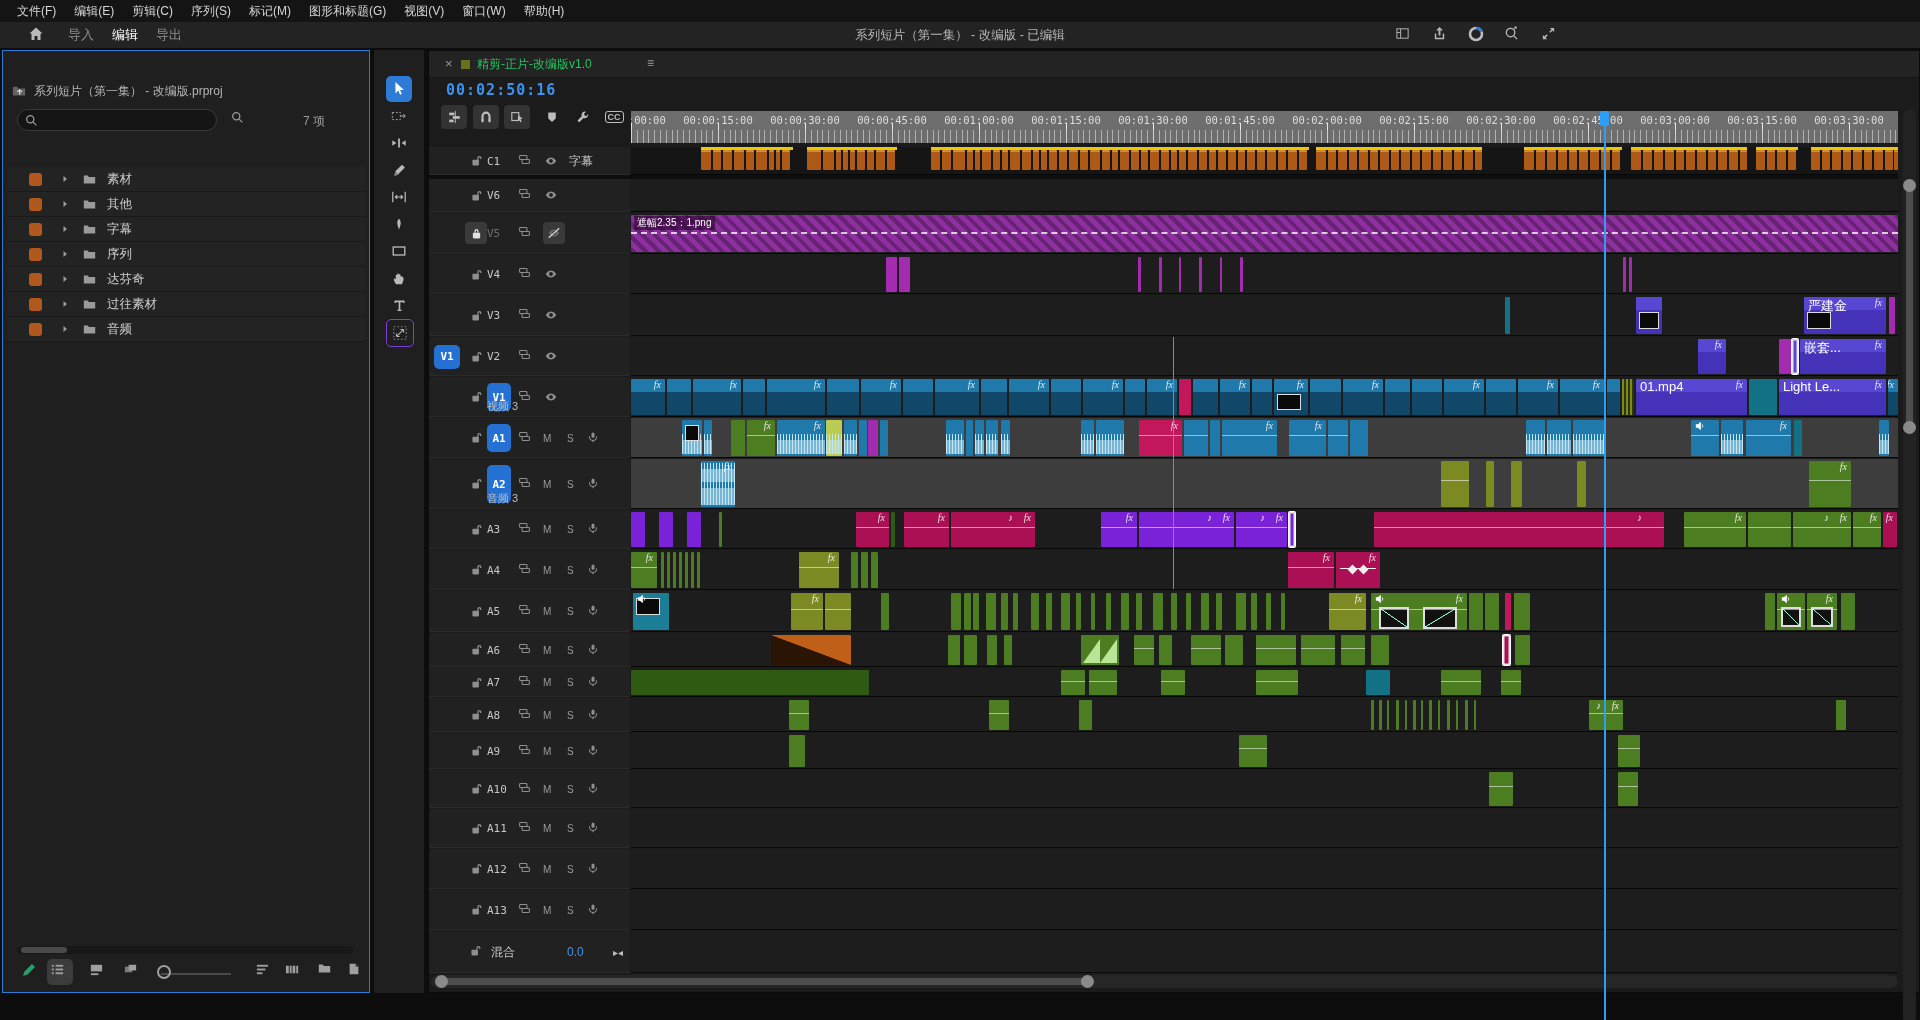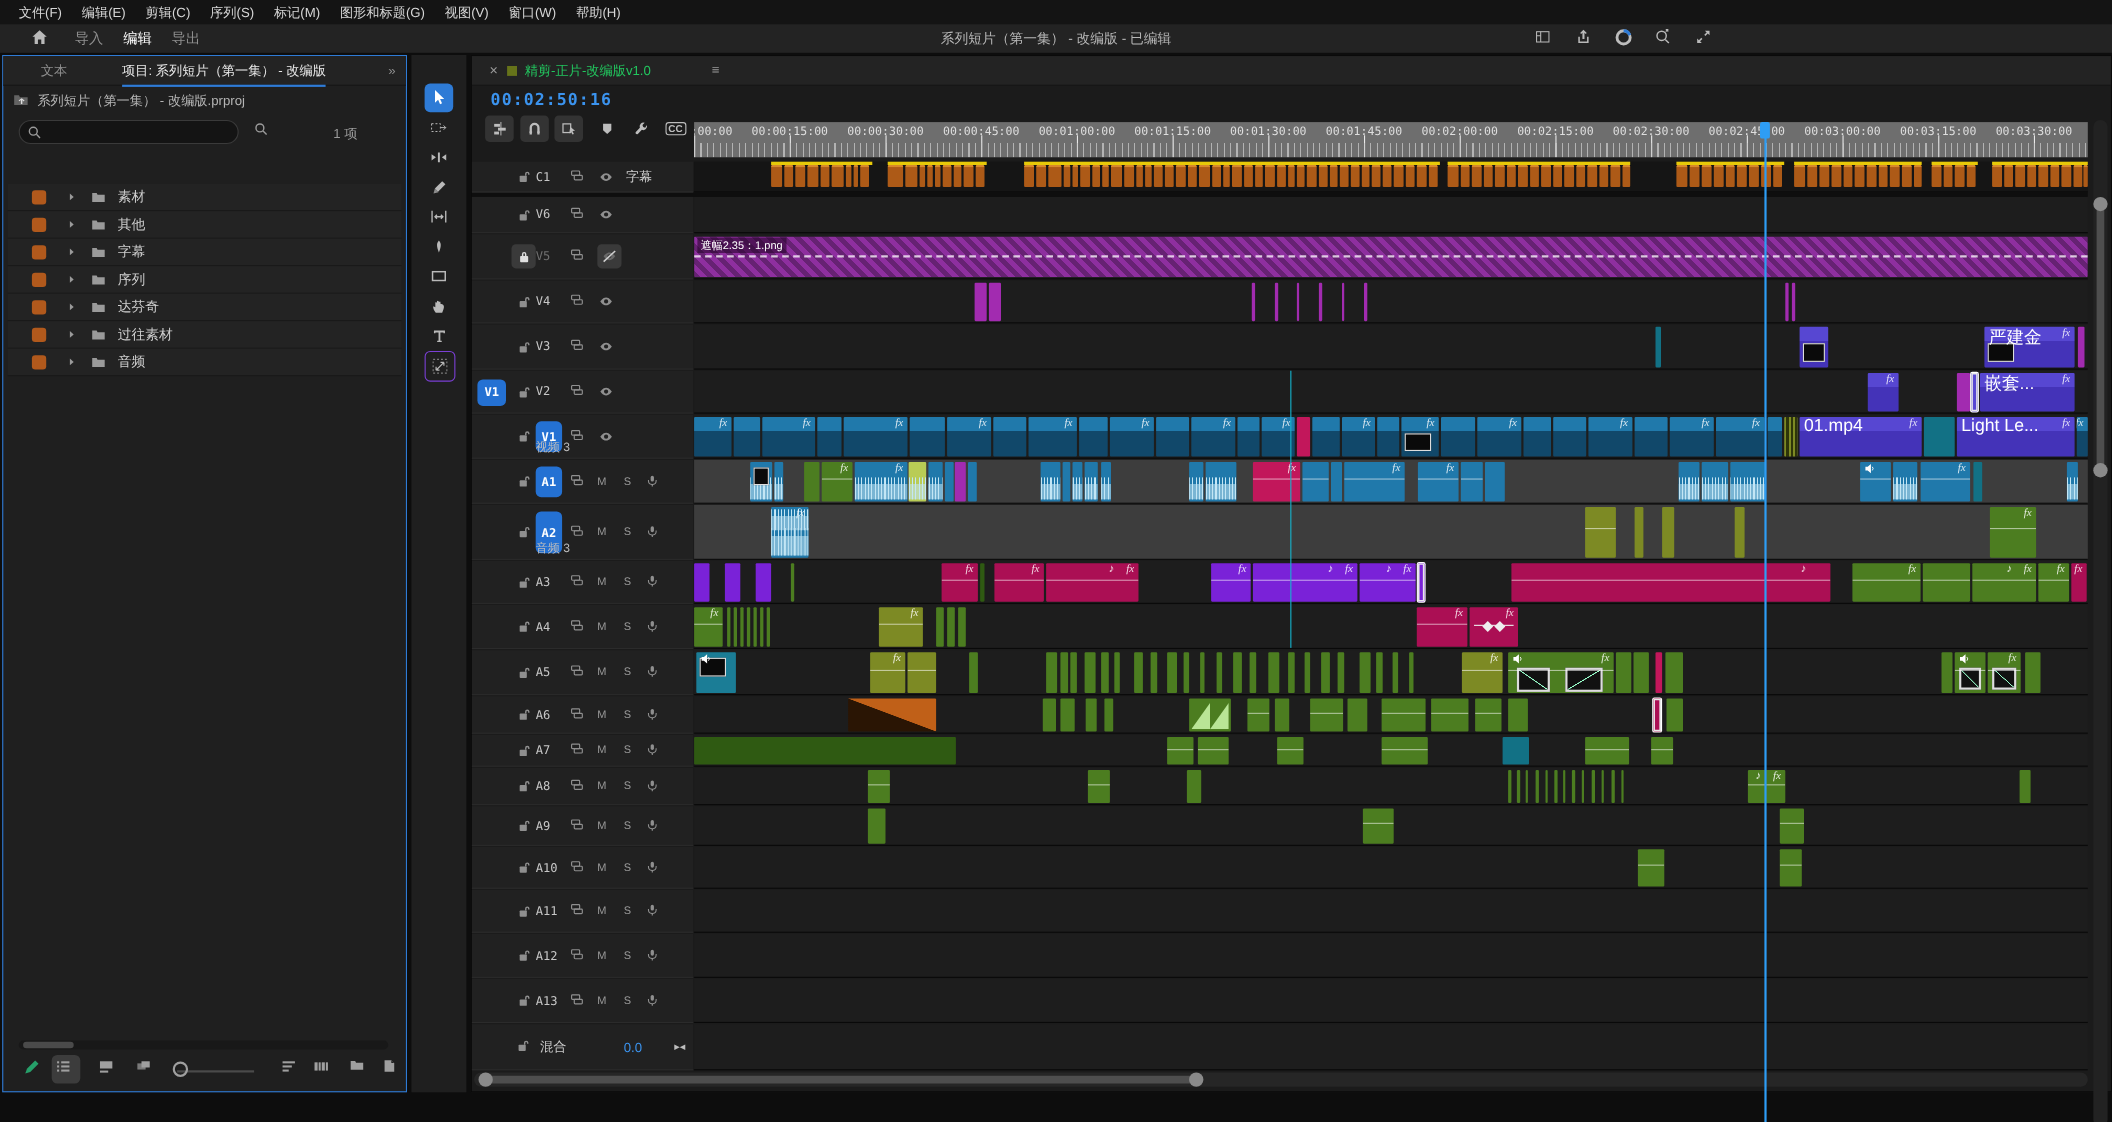--- a/index.html
+++ b/index.html
@@ -55,21 +55,21 @@
   .hrow{position:absolute;left:0;width:201px;background:#212121;border-bottom:1px solid #2b2b2b;box-sizing:border-box;}
   .hrow .tid{position:absolute;left:58px;font-size:11px;color:#c7c7c7;top:50%;transform:translateY(-50%);font-family:"DejaVu Sans Mono","Liberation Mono",monospace;}
   .badge{position:absolute;background:#2471d3;color:#fff;border-radius:5px;font-size:11px;font-weight:bold;
          display:flex;align-items:center;justify-content:center;font-family:"DejaVu Sans Mono","Liberation Mono",monospace;}
   .hic{position:absolute;color:#8f8f8f;width:16px;height:16px;top:50%;transform:translateY(-50%);}
   .hms{position:absolute;font-size:10px;color:#9a9a9a;top:50%;transform:translateY(-50%);}
   .tname{position:absolute;left:58px;bottom:2px;font-size:11px;color:#bdbdbd;white-space:nowrap;}
   .clip{position:absolute;top:2px;border-radius:1px;box-sizing:border-box;overflow:hidden;}
   .clip .fx{position:absolute;right:4px;top:0;font-size:10px;font-style:italic;color:rgba(255,255,255,.85);font-family:"Liberation Serif",serif;}
   .clip .nt{position:absolute;right:22px;top:0;font-size:10px;color:rgba(255,255,255,.9);}
-  .clip .lbl{position:absolute;left:4px;top:0;font-size:16px;color:#fff;white-space:nowrap;}
+  .clip .lbl{position:absolute;left:4px;top:0;font-size:13px;color:#fff;white-space:nowrap;}
   .clip.sel{box-shadow:0 0 0 1.5px #e8e8e8 inset, 0 0 0 1px #fff;}
   .wavebars{position:absolute;left:0;bottom:2px;width:100%;height:55%;
      background:repeating-linear-gradient(90deg,#c3e6f5 0 1px,transparent 1px 3px),
                 linear-gradient(180deg,transparent 0 30%,rgba(195,230,245,.55) 30% 100%);}
   .playhead{position:absolute;width:1.5px;background:#2e9df5;z-index:30;}
   .ph-top{position:absolute;width:9px;height:15px;background:#2e9df5;border-radius:2px;z-index:31;}
   .guide{position:absolute;width:1px;background:#15b5cf;z-index:25;}
   .hscroll{position:absolute;left:2px;bottom:4px;width:1467px;height:13px;background:#262626;border-radius:7px;}
   .hthumb{position:absolute;left:8px;top:3px;width:650px;height:7px;background:#4e4e4e;border-radius:4px;}
   .scap{position:absolute;width:13px;height:13px;border-radius:50%;background:#8a8a8a;top:0;}
@@ -123,25 +123,20 @@
           <path d="M11 3 l2-2 m0 2 v-2 h-2" stroke-width="1.1"></path>
         </svg>
       </span><span class="hdr-ic" style="left: 1541px;">
         <svg viewBox="0 0 16 16" width="15" height="15" fill="currentColor">
           <path d="M9.5 2H14v4.5L12.3 4.8 10 7.1 8.9 6l2.3-2.3zM6.5 14H2V9.5l1.7 1.7L6 8.9 7.1 10 4.8 12.3z"></path>
         </svg>
       </span></span>
 </div>
 
 <div class="abs proj">
-  <div class="ptabs">
-    <span class="ptab" style="left:34px">文本</span>
-    <span class="ptab active" style="left:108px">项目: 系列短片（第一集） - 改编版</span>
-    <span class="ptab" style="left:350px">»</span>
-  </div>
   <div class="crumb">
     <span style="width:16px;height:14px;color:#9a9a9a" id="crumbicon">
         <svg viewBox="0 0 16 16" width="16" height="14" fill="currentColor">
           <path d="M1 3h5l1 2h8v8H1z" opacity=".55"></path>
           <path d="M8 12V8L6.5 9.3 5.6 8.4 8.8 6l3 2.4-.9 1L9.5 8v4z" fill="#ddd"></path>
         </svg>
       </span>
     <span>系列短片（第一集） - 改编版.prproj</span>
   </div>
   <div class="searchbox">
@@ -152,21 +147,21 @@
         </svg>
       </span>
     <input placeholder="" style="">
   </div>
   <span class="abs" style="left:228px;top:60px;width:18px;height:18px;color:#9a9a9a" id="foldersearch">
       <svg viewBox="0 0 16 16" width="13" height="13" fill="none" stroke="currentColor" stroke-width="1.6">
         <circle cx="6.5" cy="6.5" r="4.4"></circle>
         <line x1="10" y1="10" x2="14" y2="14"></line>
       </svg>
     </span>
-  <span class="pcount" style="left:300px">1 项</span>
+  <span class="pcount" style="left:300px">7 项</span>
   <div id="binlist">
       <div class="bin-row" style="top: 116px;">
         <div class="bin-swatch"></div>
         <div class="bin-chev">
           <svg viewBox="0 0 16 16" width="10" height="10" fill="currentColor">
             <path d="M5 2l7 6-7 6z" transform="scale(.8) translate(2 2)"></path>
           </svg>
         </div>
         <div class="bin-folder">
           <svg viewBox="0 0 16 16" width="15" height="13" fill="currentColor">

